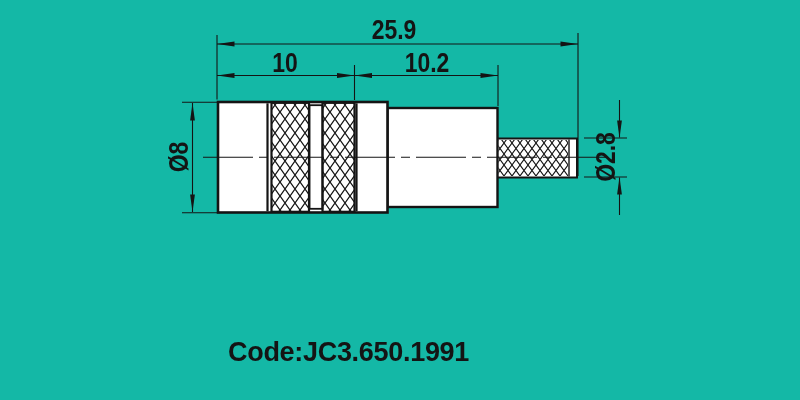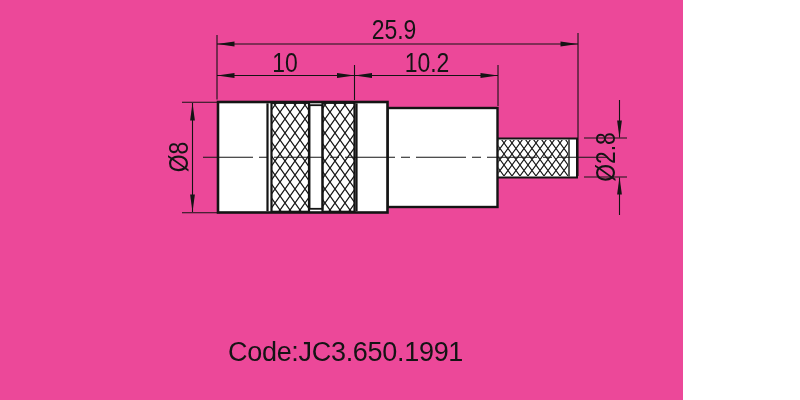--- a/index.html
+++ b/index.html
@@ -2,25 +2,26 @@
 <html><head>
 <meta charset="utf-8">
 <style>
   html, body {
     margin: 0;
     padding: 0;
     background: #ffffff;
   }
   .canvas {
     position: relative;
-    width: 683px;
+    width: 800px;
     height: 400px;
-    background: #ec4899;
+    background: #14b8a6;
     overflow: hidden;
     font-family: "Liberation Sans", sans-serif;
+    font-weight: bold;
   }
   .drawing-svg {
     position: absolute;
     left: 0;
     top: 0;
   }
   .dim-text {
     font-family: "Liberation Sans", sans-serif;
     font-size: 27px;
     fill: #141414;

